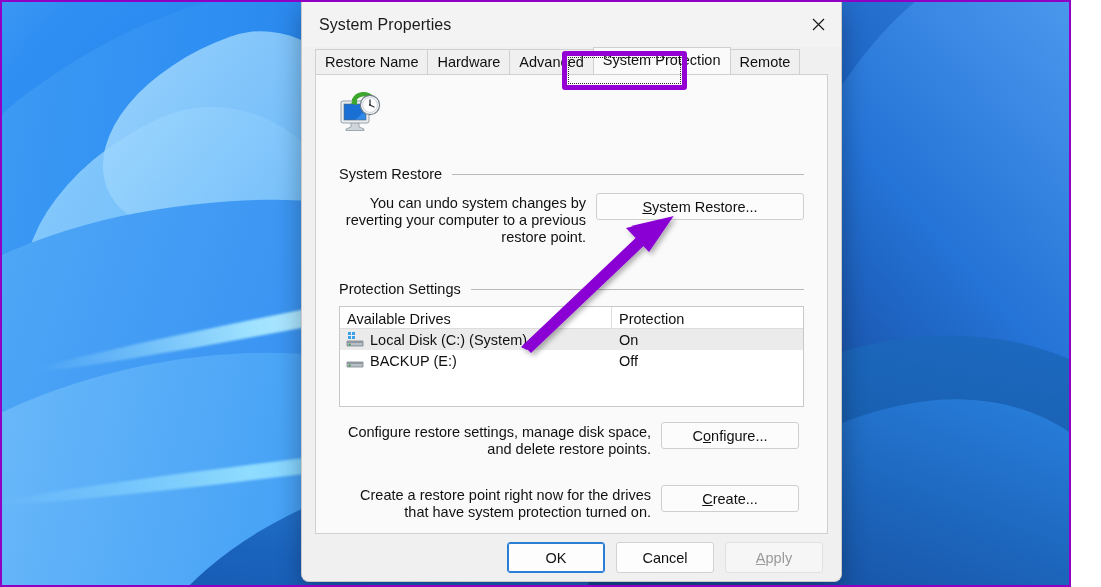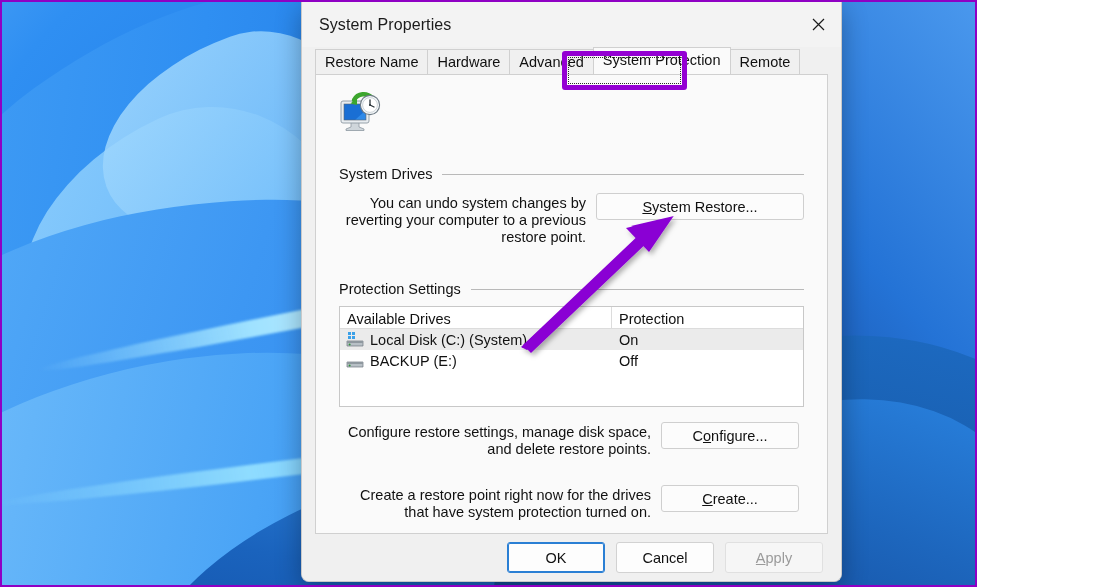--- a/index.html
+++ b/index.html
@@ -6,21 +6,21 @@
 
   html, body {
     width: 1101px;
     height: 587px;
     overflow: hidden;
     font-family: "Liberation Sans", sans-serif;
   }
 
   #screen {
     position: relative;
-    width: 977px;
+    width: 1071px;
     height: 587px;
     overflow: hidden;
     border: 2px solid #8f00c4;
     background: #0c4a6e;
   }
 
   
   #wallpaper {
     position: absolute;
     inset: 0;
@@ -430,21 +430,21 @@
 
           <circle cx="31" cy="14" r="9.6" fill="#f4f7f9" stroke="#6e7b85" stroke-width="1.1"></circle>
           <circle cx="31" cy="14" r="7.4" fill="#ffffff" stroke="#aeb8c0" stroke-width=".6"></circle>
           <path d="M31 14 L31 8.8 M31 14 L35 16" stroke="#2a3339" stroke-width="1.3" stroke-linecap="round"></path>
           <circle cx="31" cy="14" r="1" fill="#2a3339"></circle>
         </svg>
       </div>
 
       <div class="group" style="margin-top:33px;">
         <div class="group-head">
-          <span>System Drives</span>
+          <span>System Restore</span>
           <span class="rule"></span>
         </div>
         <div class="row-2col" style="margin-top:13px;">
           <div class="desc" style="max-width:272px;">You can undo system changes by reverting your computer to a previous restore point.</div>
           <div class="btn" style="width:208px;margin-top:-2px;">
               <span></span>
               <u>S</u>
               <span>ystem Restore...</span>
             </div>
         </div>

